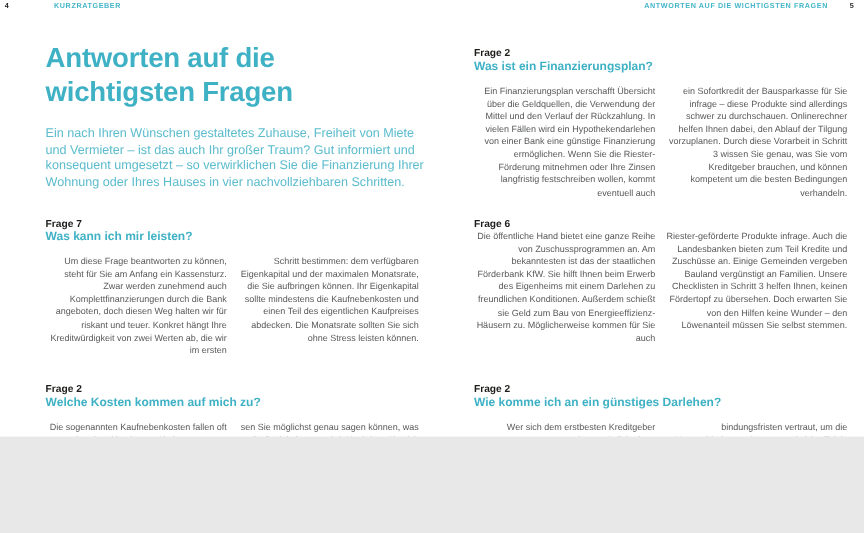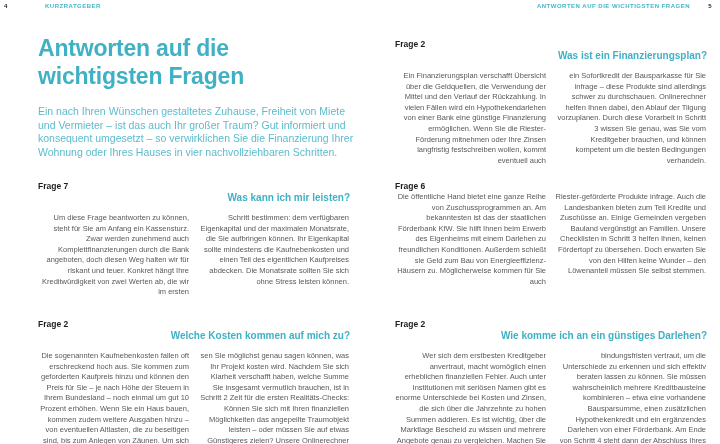--- a/index.html
+++ b/index.html
@@ -2,21 +2,21 @@
 <html lang="de"><head>
 <meta charset="utf-8">
 <style>
   * { margin: 0; padding: 0; box-sizing: border-box; }
   html, body { background: #e8e8e8; }
   body { font-family: "Liberation Sans", sans-serif; }
 
   .spread {
     position: relative;
     width: 720px;
-    height: 444px;
+    height: 364px;
     background: #ffffff;
     overflow: hidden;
   }
 
   
   .running-head {
     position: absolute;
     top: 3px;
     left: 0;
     right: 0;
@@ -56,21 +56,20 @@
     font-weight: bold;
     color: #1d1d1b;
     line-height: 11px;
   }
   .q-question {
     font-size: 10px;
     font-weight: bold;
     color: #3fb1c5;
     line-height: 12px;
     margin-bottom: 9px;
-    text-align: right;
   }
   .q-cols { display: flex; gap: 9px; }
   .q-col {
     width: 151px;
     font-size: 7.5px;
     line-height: 10.6px;
     color: #58595b;
     text-align: right;
   }
 

